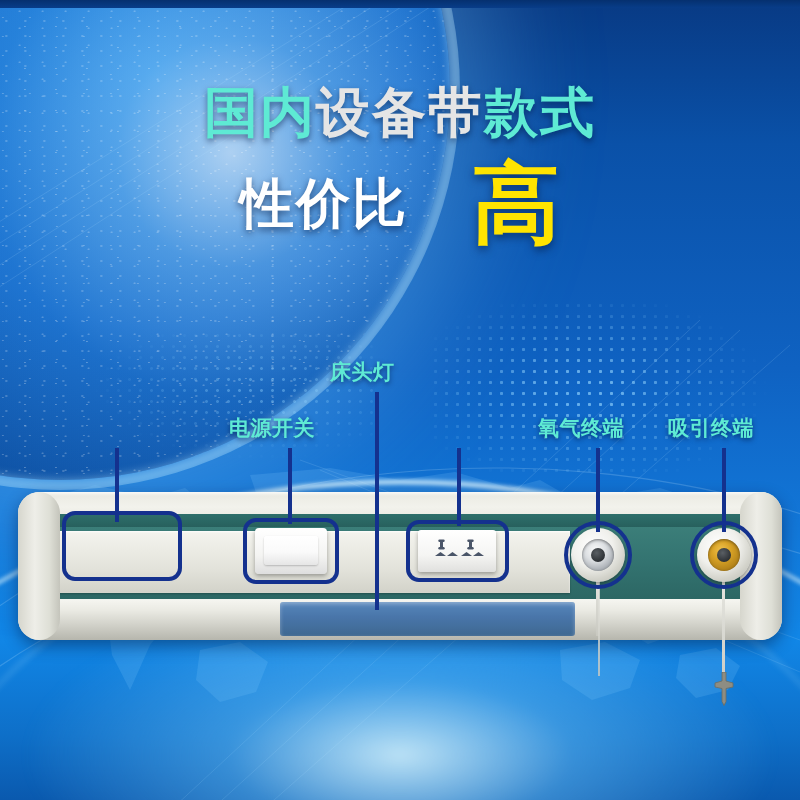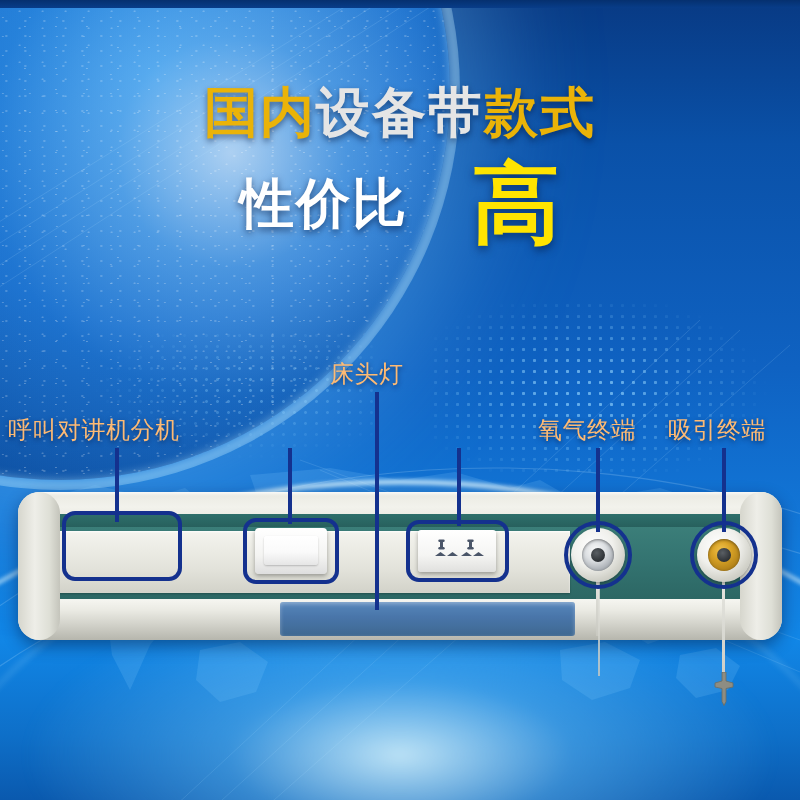--- a/index.html
+++ b/index.html
@@ -123,21 +123,21 @@
   .headline{
     position:absolute; left:0; right:0; top:86px;
     text-align:center;
     z-index:40;
   }
   .hl-line1{
     font-size:54px; font-weight:bold; letter-spacing:2px;
     line-height:1;
     white-space:nowrap;
   }
-  .hl-w{ color:#eab308; text-shadow:0 3px 6px rgba(0,20,60,.55); }
+  .hl-w{ color:#5eead4; text-shadow:0 3px 6px rgba(0,20,60,.55); }
   .hl-y{ color:#e5e5e5; text-shadow:0 3px 6px rgba(0,20,60,.55); }
 
   .hl-line2{
     margin-top:22px;
     display:flex; align-items:center; justify-content:center;
     gap:64px;
     white-space:nowrap;
   }
   .hl-sub{
     font-size:54px; font-weight:bold; color:#ffffff; letter-spacing:2px;
@@ -148,23 +148,23 @@
   .hl-big{
     font-size:88px; font-weight:bold; color:#ffe400;
     line-height:.95;
     text-shadow:0 4px 9px rgba(0,20,60,.55);
   }
 
   
   .callouts{ position:absolute; inset:0; z-index:35; }
   .callout-label{
     position:absolute;
-    color:#fdba74;
-    font-weight:normal;
-    font-size:24px;
+    color:#5eead4;
+    font-weight:bold;
+    font-size:21px;
     letter-spacing:.5px;
     white-space:nowrap;
     text-shadow:0 2px 5px rgba(0,25,70,.65);
   }
 
   
   .leader{
     position:absolute;
     width:4px;
     background:#14318e;
@@ -398,21 +398,21 @@
     <div class="hl-line1">
       <span class="hl-w">国内</span><span class="hl-y">设备带</span><span class="hl-w">款式</span>
     </div>
     <div class="hl-line2">
       <span class="hl-sub">性价比</span>
       <span class="hl-big">高</span>
     </div>
   </div>
 
   <div class="callouts">
-    <div class="callout-label" style="left:8px;  top:414px;">呼叫对讲机分机</div>
+    <div class="callout-label" style="left:229px; top:414px;">电源开关</div>
     <div class="callout-label" style="left:330px; top:358px;">床头灯</div>
     <div class="callout-label" style="left:668px; top:414px;">吸引终端</div>
     <div class="callout-label" style="left:538px; top:414px;">氧气终端</div>
   </div>
 
   <div class="leader" style="left:115px; top:448px; height:74px;"></div>
   <div class="leader" style="left:288px; top:448px; height:76px;"></div>
   <div class="leader" style="left:375px; top:392px; height:218px;"></div>
   <div class="leader" style="left:457px; top:448px; height:78px;"></div>
   <div class="leader" style="left:596px; top:448px; height:84px;"></div>

